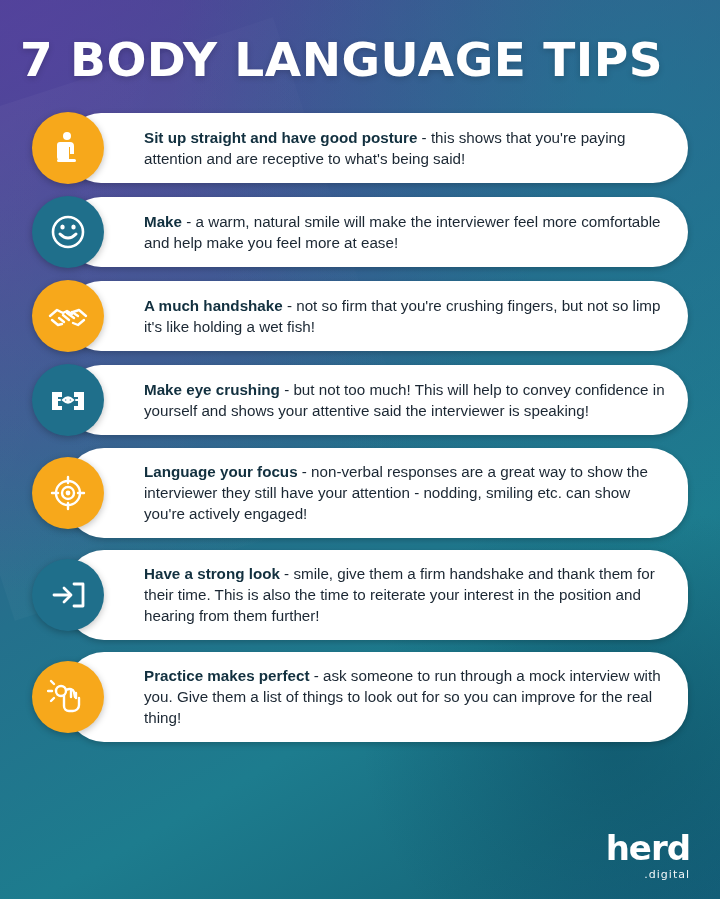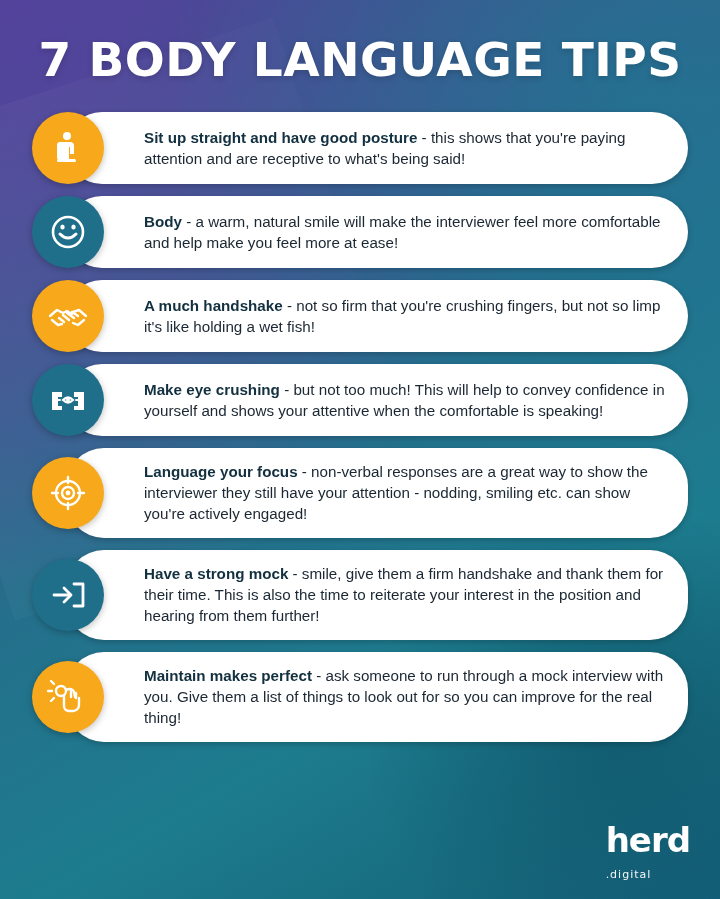--- a/index.html
+++ b/index.html
@@ -41,21 +41,20 @@
     bottom: -10%;
     width: 70%;
     height: 55%;
     background: radial-gradient(ellipse at center, rgba(10,70,95,0.45), rgba(10,70,95,0) 70%);
     pointer-events: none;
   }
 
   .title {
     position: relative;
     z-index: 3;
-    text-align: center;
     color: #ffffff;
     font-weight: bold;
     letter-spacing: 0.5px;
     padding: 34px 20px 4px 20px;
   }
   .title .line {
     display: block;
     font-size: 47px;
     line-height: 52px;
     text-transform: uppercase;
@@ -68,20 +67,21 @@
     z-index: 3;
     margin: 22px 0 0 0;
     padding: 0 32px 0 66px;
   }
 
   .tip {
     position: relative;
     margin-bottom: 12px;
     min-height: 72px;
     display: flex;
+    align-items: center;
   }
   .tip-card {
     background: #ffffff;
     border-radius: 38px;
     box-shadow: 0 2px 6px rgba(0,0,0,0.22);
     padding: 13px 22px 14px 78px;
     width: 100%;
     box-sizing: border-box;
     min-height: 70px;
     display: flex;
@@ -113,34 +113,35 @@
   }
   .badge.orange { background: #f7a81b; }
   .badge.teal   { background: #1f6f8b; }
   .badge svg { display: block; }
 
   .footer {
     position: absolute;
     right: 30px;
     bottom: 18px;
     z-index: 4;
+    text-align: right;
     color: #ffffff;
     font-family: "DejaVu Sans", "Liberation Sans", sans-serif;
   }
   .footer .brand {
     font-size: 34px;
     font-weight: bold;
     line-height: 32px;
     letter-spacing: -1px;
   }
   .footer .sub {
     font-size: 11px;
     letter-spacing: 1px;
     opacity: 0.95;
-    margin-top: 12px;
+    margin-top: 4px;
   }
 </style>
 </head>
 <body>
 
 <div class="poster">
 
   <div class="title">
     <span class="line">7 Body Language Tips</span>
   </div>
@@ -160,21 +161,21 @@
             <path d="M13 14 h9 a4 4 0 0 1 4 4 v8 h-4 v-7 h-1 v13 h-9 a3 3 0 0 1 -3 -3 v-12 a3 3 0 0 1 3 -3 z"></path>
             <rect x="9" y="31" width="19" height="3" rx="1.5"></rect>
           </g>
         </svg>
       </div>
     </div>
 
     <div class="tip">
       <div class="tip-card">
         <div class="tip-text">
-          <b>Body</b><span> - a warm, natural smile will make the interviewer feel more comfortable and help make you feel more at ease!</span>
+          <b>Make</b><span> - a warm, natural smile will make the interviewer feel more comfortable and help make you feel more at ease!</span>
         </div>
       </div>
       <div class="badge teal">
         <svg width="44" height="44" viewBox="0 0 44 44">
           <g fill="none" stroke="#ffffff" stroke-width="2.6" stroke-linecap="round">
             <circle cx="22" cy="22" r="15"></circle>
             <path d="M14 24 q8 8 16 0" stroke-width="3"></path>
           </g>
           <g fill="#ffffff">
             <ellipse cx="16.5" cy="17" rx="2.2" ry="2.6"></ellipse>
@@ -202,21 +203,21 @@
             <path d="M6 24 l6 5 4 -1"></path>
             <path d="M38 24 l-6 5 -5 -2"></path>
           </g>
         </svg>
       </div>
     </div>
 
     <div class="tip">
       <div class="tip-card">
         <div class="tip-text">
-          <b>Make eye crushing</b><span> - but not too much! This will help to convey confidence in yourself and shows your attentive when the comfortable is speaking!</span>
+          <b>Make eye crushing</b><span> - but not too much! This will help to convey confidence in yourself and shows your attentive said the interviewer is speaking!</span>
         </div>
       </div>
       <div class="badge teal">
         <svg width="44" height="40" viewBox="0 0 44 40">
           <g fill="#ffffff">
             <path d="M6 12 h10 v5 h-4 v9 h4 v4 h-10 z"></path>
             <path d="M38 12 h-10 v5 h4 v9 h-4 v4 h10 z"></path>
           </g>
           <g fill="none" stroke="#ffffff" stroke-width="2.2" stroke-linecap="round">
             <path d="M17 20 q5 -5 10 0 q-5 5 -10 0 z"></path>
@@ -247,38 +248,38 @@
             <path d="M32 22 h6"></path>
           </g>
           <circle cx="22" cy="22" r="2.4" fill="#ffffff"></circle>
         </svg>
       </div>
     </div>
 
     <div class="tip">
       <div class="tip-card">
         <div class="tip-text">
-          <b>Have a strong mock</b><span> - smile, give them a firm handshake and thank them for their time. This is also the time to reiterate your interest in the position and hearing from them further!</span>
+          <b>Have a strong look</b><span> - smile, give them a firm handshake and thank them for their time. This is also the time to reiterate your interest in the position and hearing from them further!</span>
         </div>
       </div>
       <div class="badge teal">
         <svg width="44" height="40" viewBox="0 0 44 40">
           <g fill="none" stroke="#ffffff" stroke-width="2.8" stroke-linecap="round" stroke-linejoin="round">
             <path d="M8 20 h16"></path>
             <path d="M18 13 l7 7 -7 7"></path>
             <path d="M28 9 h9 v22 h-9"></path>
           </g>
         </svg>
       </div>
     </div>
 
     <div class="tip">
       <div class="tip-card">
         <div class="tip-text">
-          <b>Maintain makes perfect</b><span> - ask someone to run through a mock interview with you. Give them a list of things to look out for so you can improve for the real thing!</span>
+          <b>Practice makes perfect</b><span> - ask someone to run through a mock interview with you. Give them a list of things to look out for so you can improve for the real thing!</span>
         </div>
       </div>
       <div class="badge orange">
         <svg width="42" height="42" viewBox="0 0 42 42">
           <g fill="none" stroke="#ffffff" stroke-width="2.4" stroke-linecap="round" stroke-linejoin="round">
             <circle cx="14" cy="15" r="5"></circle>
             <path d="M19 14 c4 -2 7 -1 8 2 l1 5"></path>
             <path d="M17 20 v10 a5 5 0 0 0 5 5 h4 a6 6 0 0 0 6 -6 v-7"></path>
             <path d="M24 21 v-6"></path>
             <path d="M29 22 v-5"></path>

